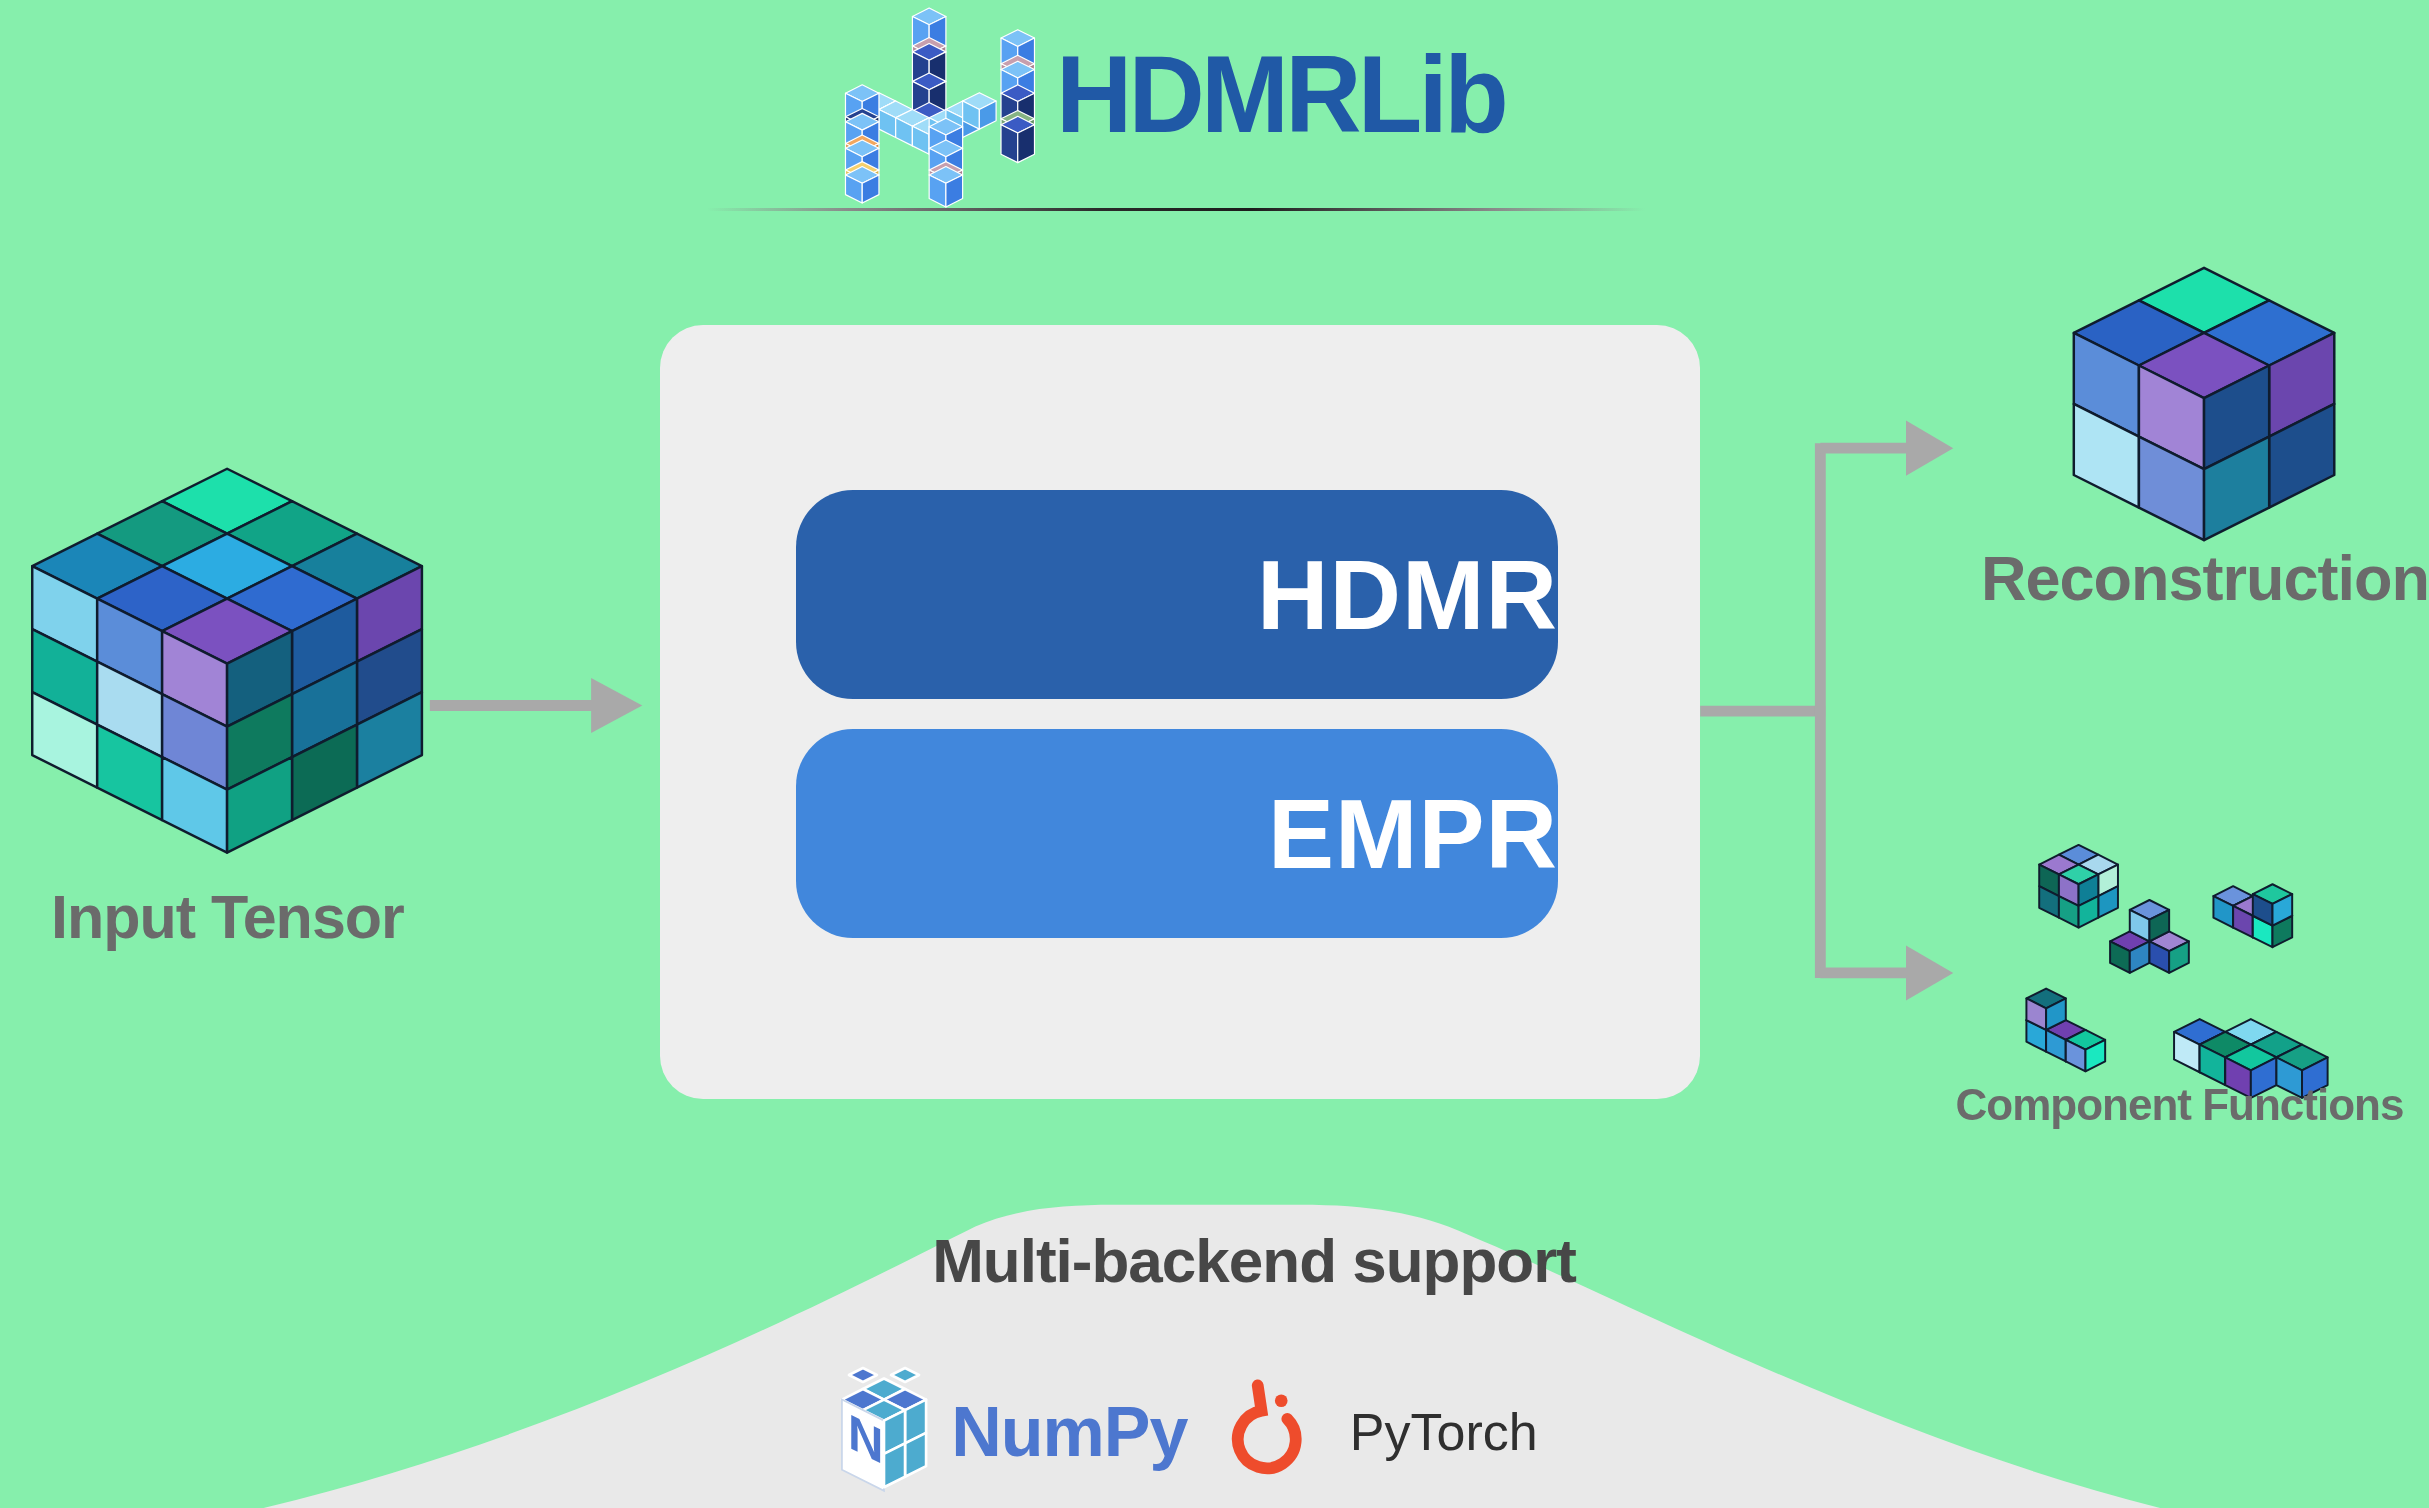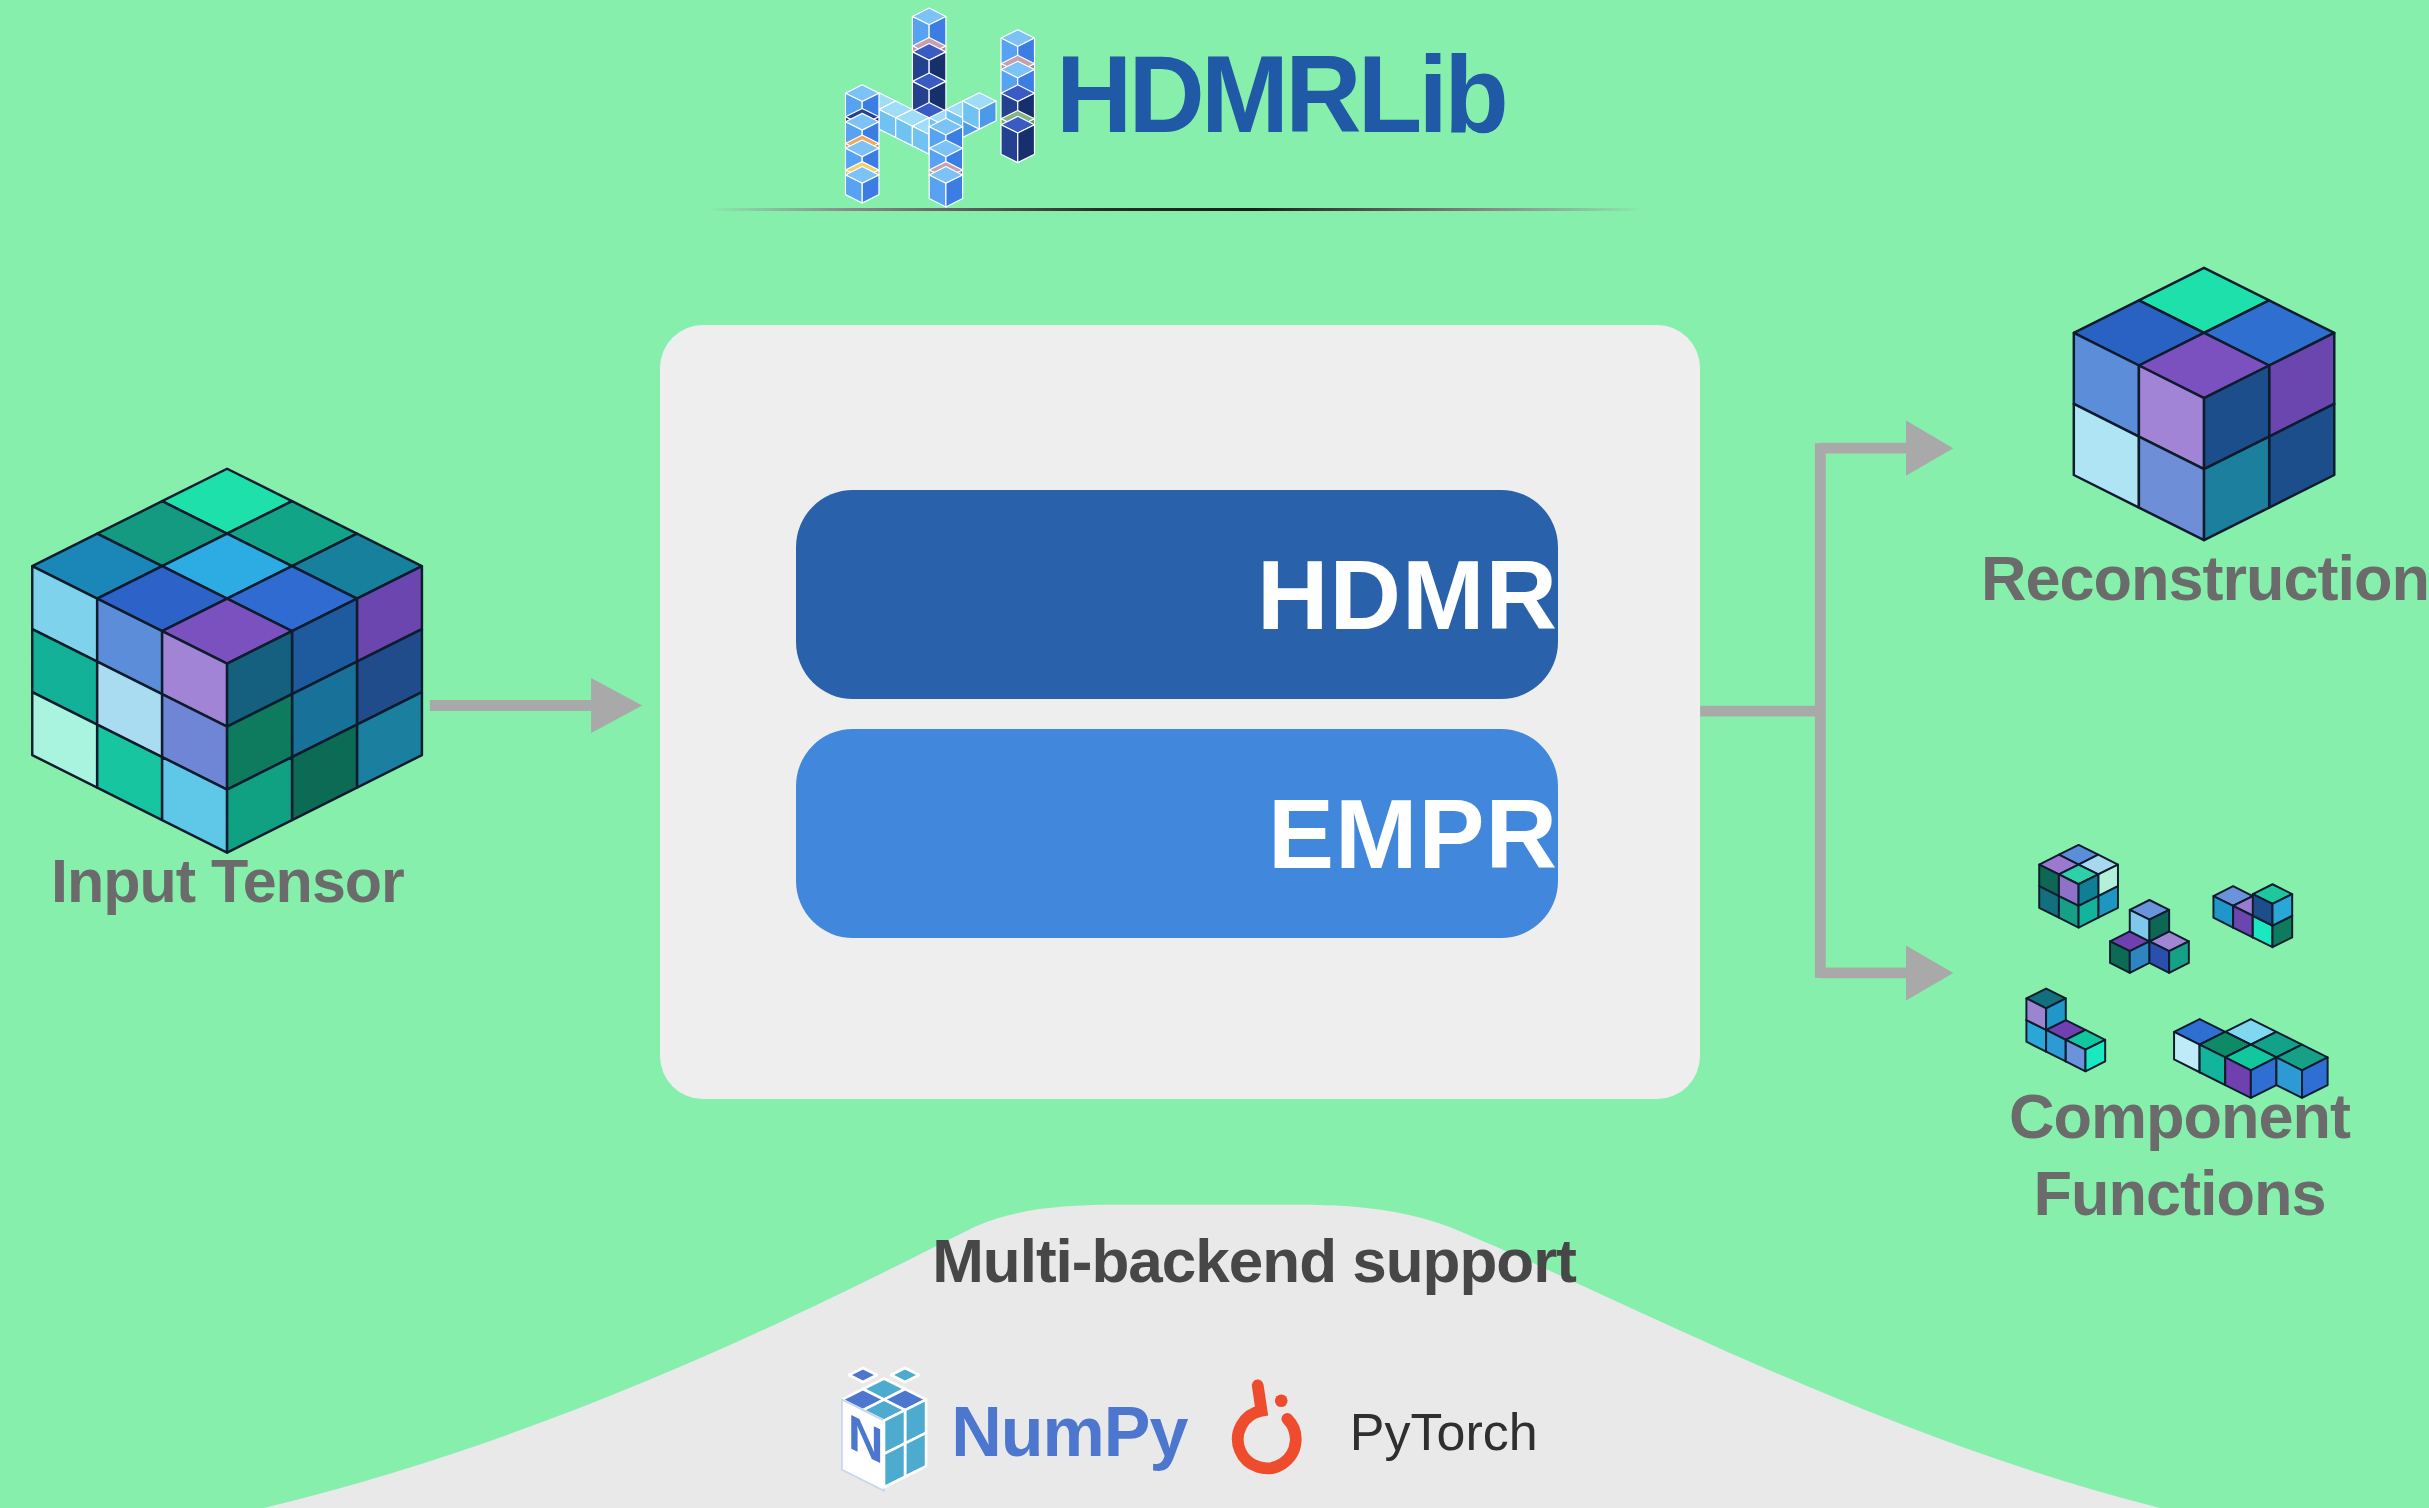--- a/index.html
+++ b/index.html
@@ -14,23 +14,23 @@
   #header-divider{position:absolute;left:707px;top:208px;width:938px;height:3px;
      background:linear-gradient(90deg,rgba(120,120,120,0) 0%,#8a8a8a 15%,#2a2a2a 42%,
                 #1c1c1c 58%,#8a8a8a 84%,rgba(120,120,120,0) 100%);}
   #pipeline-panel{position:absolute;left:660px;top:325px;width:1040px;height:774px;
                   background:#eeeeee;border-radius:43px;}
   .pill{position:absolute;left:796px;width:762px;height:209px;border-radius:57px;
         display:flex;align-items:center;justify-content:flex-end;
         color:#ffffff;font-size:99px;font-weight:bold;letter-spacing:1px;}
   #hdmr-pill{top:490px;background:#2a61ab;}
   #empr-pill{top:729px;background:#4187dc;}
-  #input-label{left:5.9px;top:844px;width:443px;font-size:61px;}
+  #input-label{left:5.9px;top:880px;width:443px;font-size:61px;}
   #recon-label{left:1929px;top:540px;width:552px;font-size:63px;}
-  #comp-label{left:1933px;top:1078px;width:493px;font-size:63px;}
+  #comp-label{left:1933px;top:1078px;width:493px;font-size:44px;}
   #backend-title{position:absolute;left:768px;top:1225px;width:808px;text-align:center;
                  font-size:62px;font-weight:bold;color:#474747;letter-spacing:-1px;}
   #backend-row{position:absolute;left:552px;top:1355px;width:1261px;height:154px;
                display:flex;align-items:center;justify-content:center;gap:29.6px;}
   .backend-item{display:flex;align-items:center;gap:9.9px;}
   .backend-item svg{position:static;}
   #numpy-name{font-size:70px;font-weight:bold;color:#4d77cf;letter-spacing:-1px;}
   #tf-name{font-size:55px;font-weight:bold;color:#425066;letter-spacing:-1px;}
   #pytorch-name{font-size:52px;font-weight:normal;color:#2f2f2f;margin-left:28px;}
 </style>

